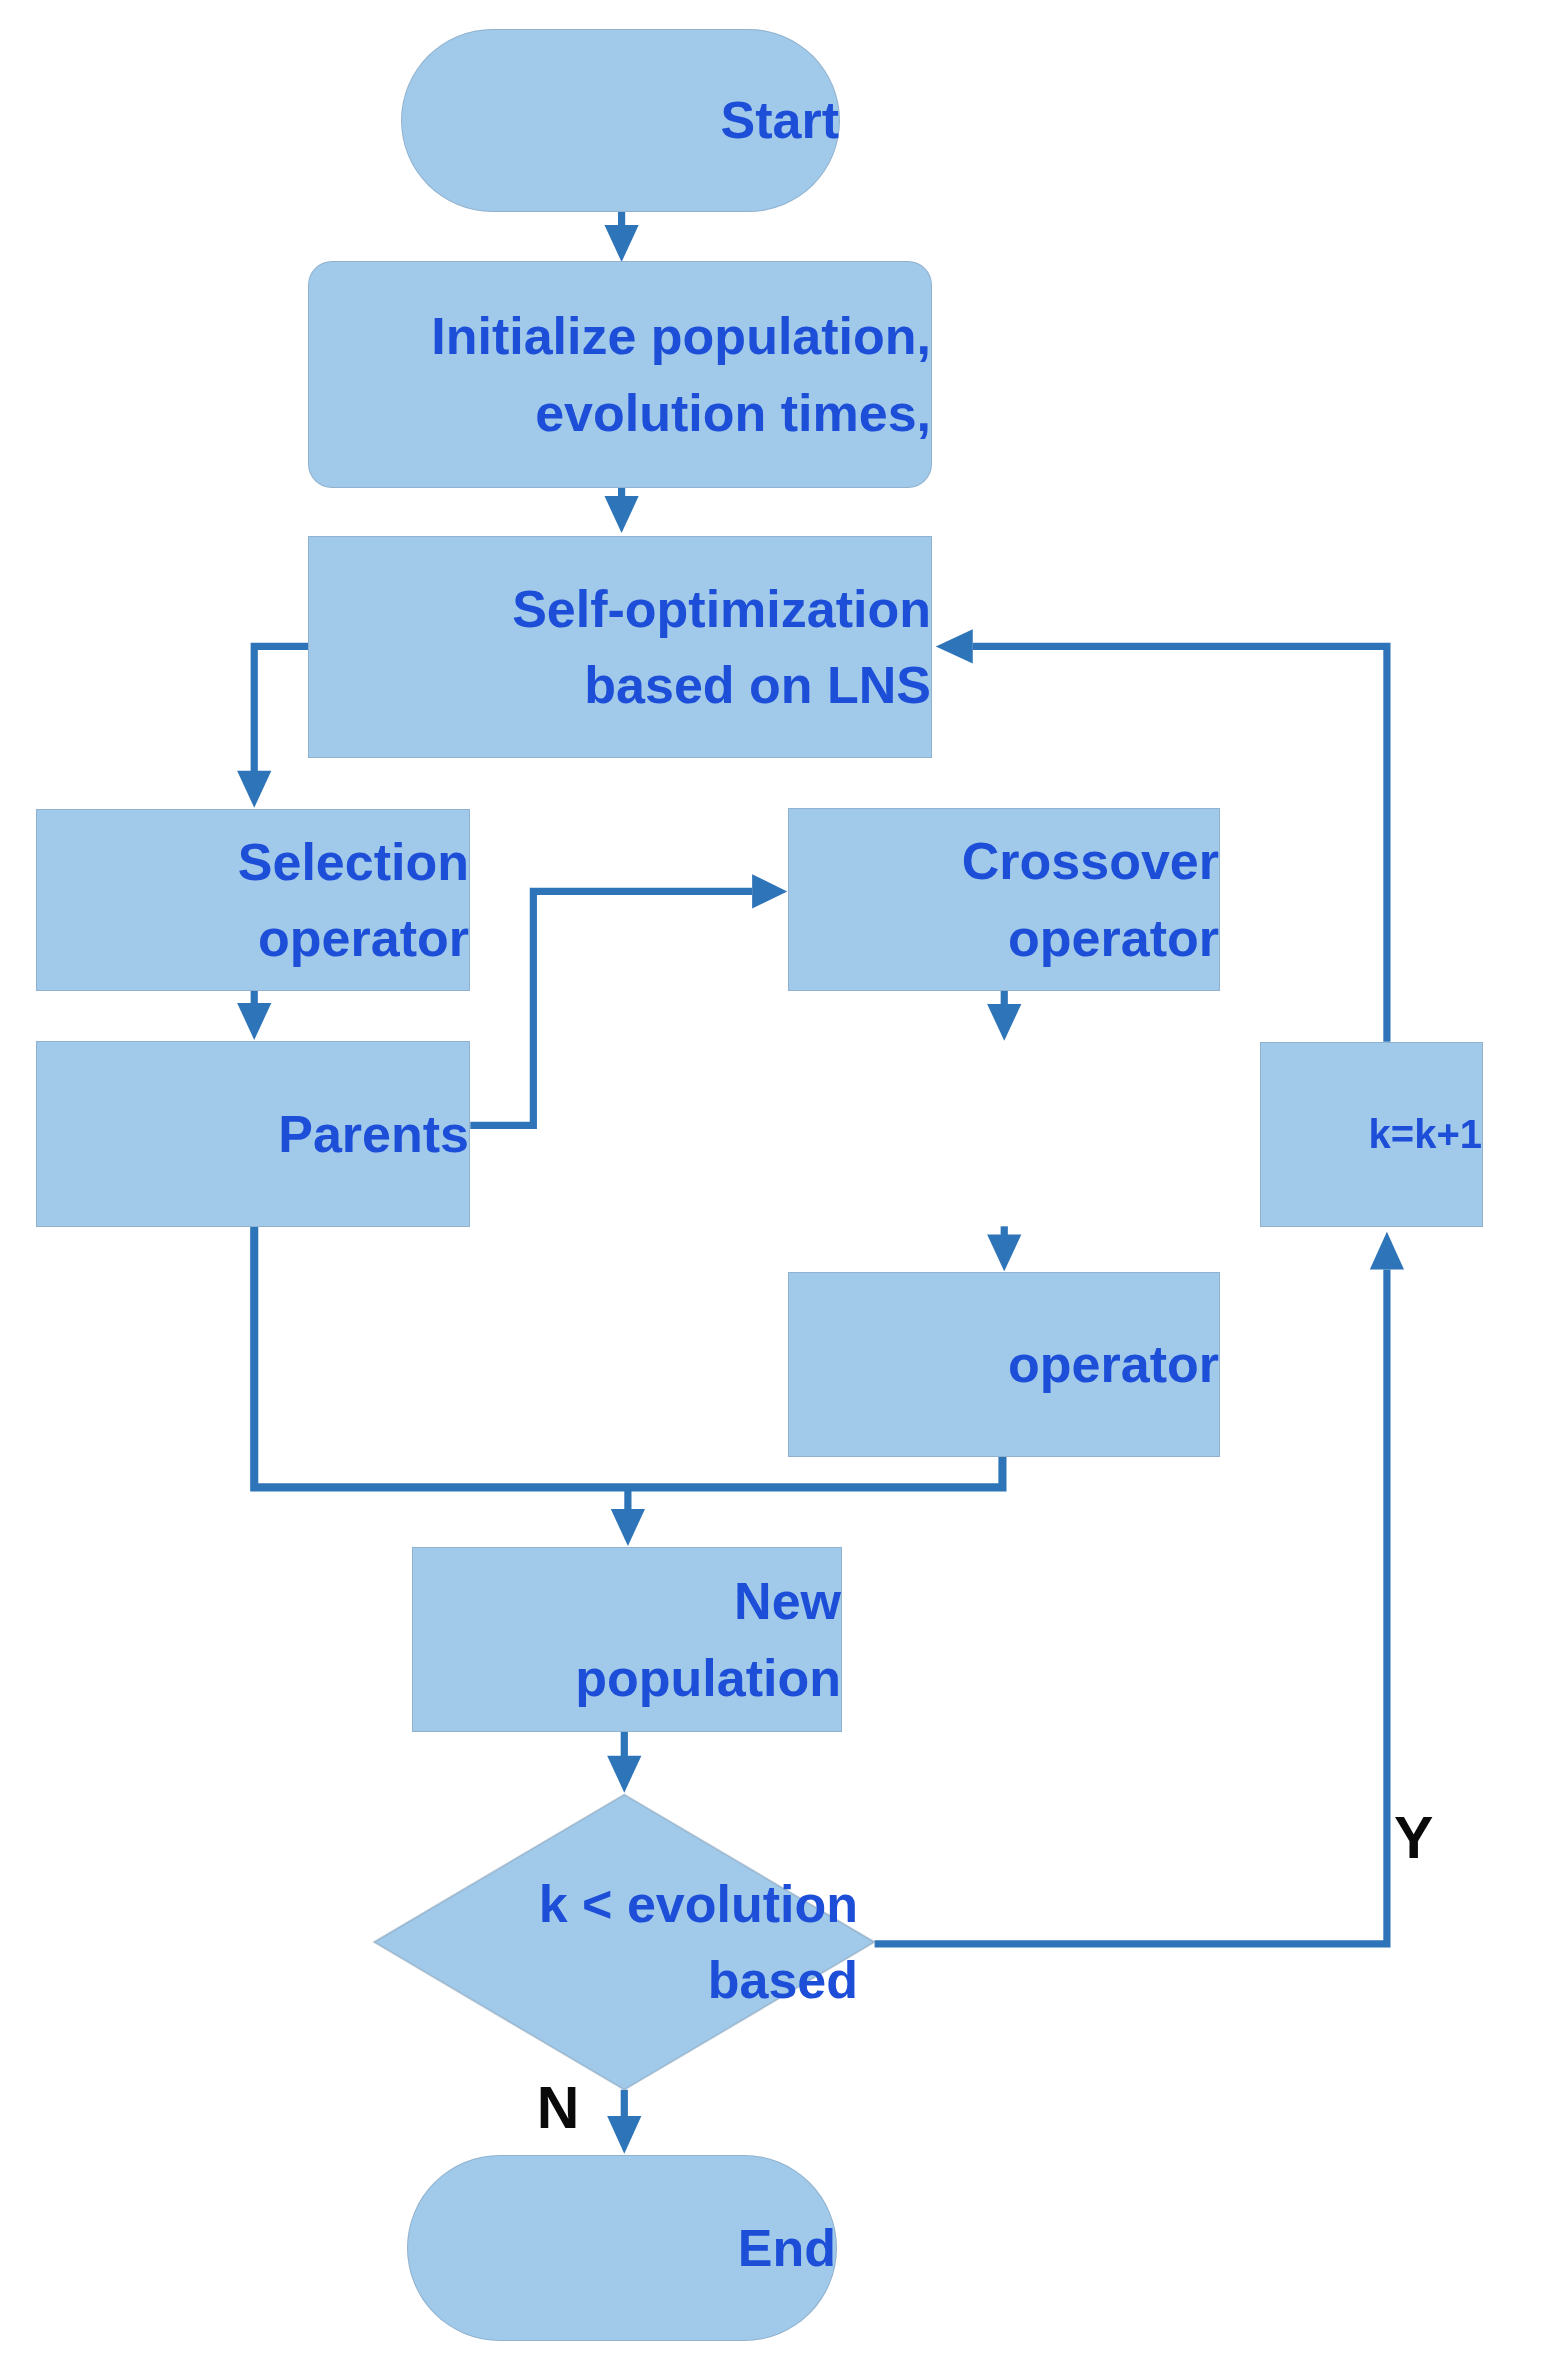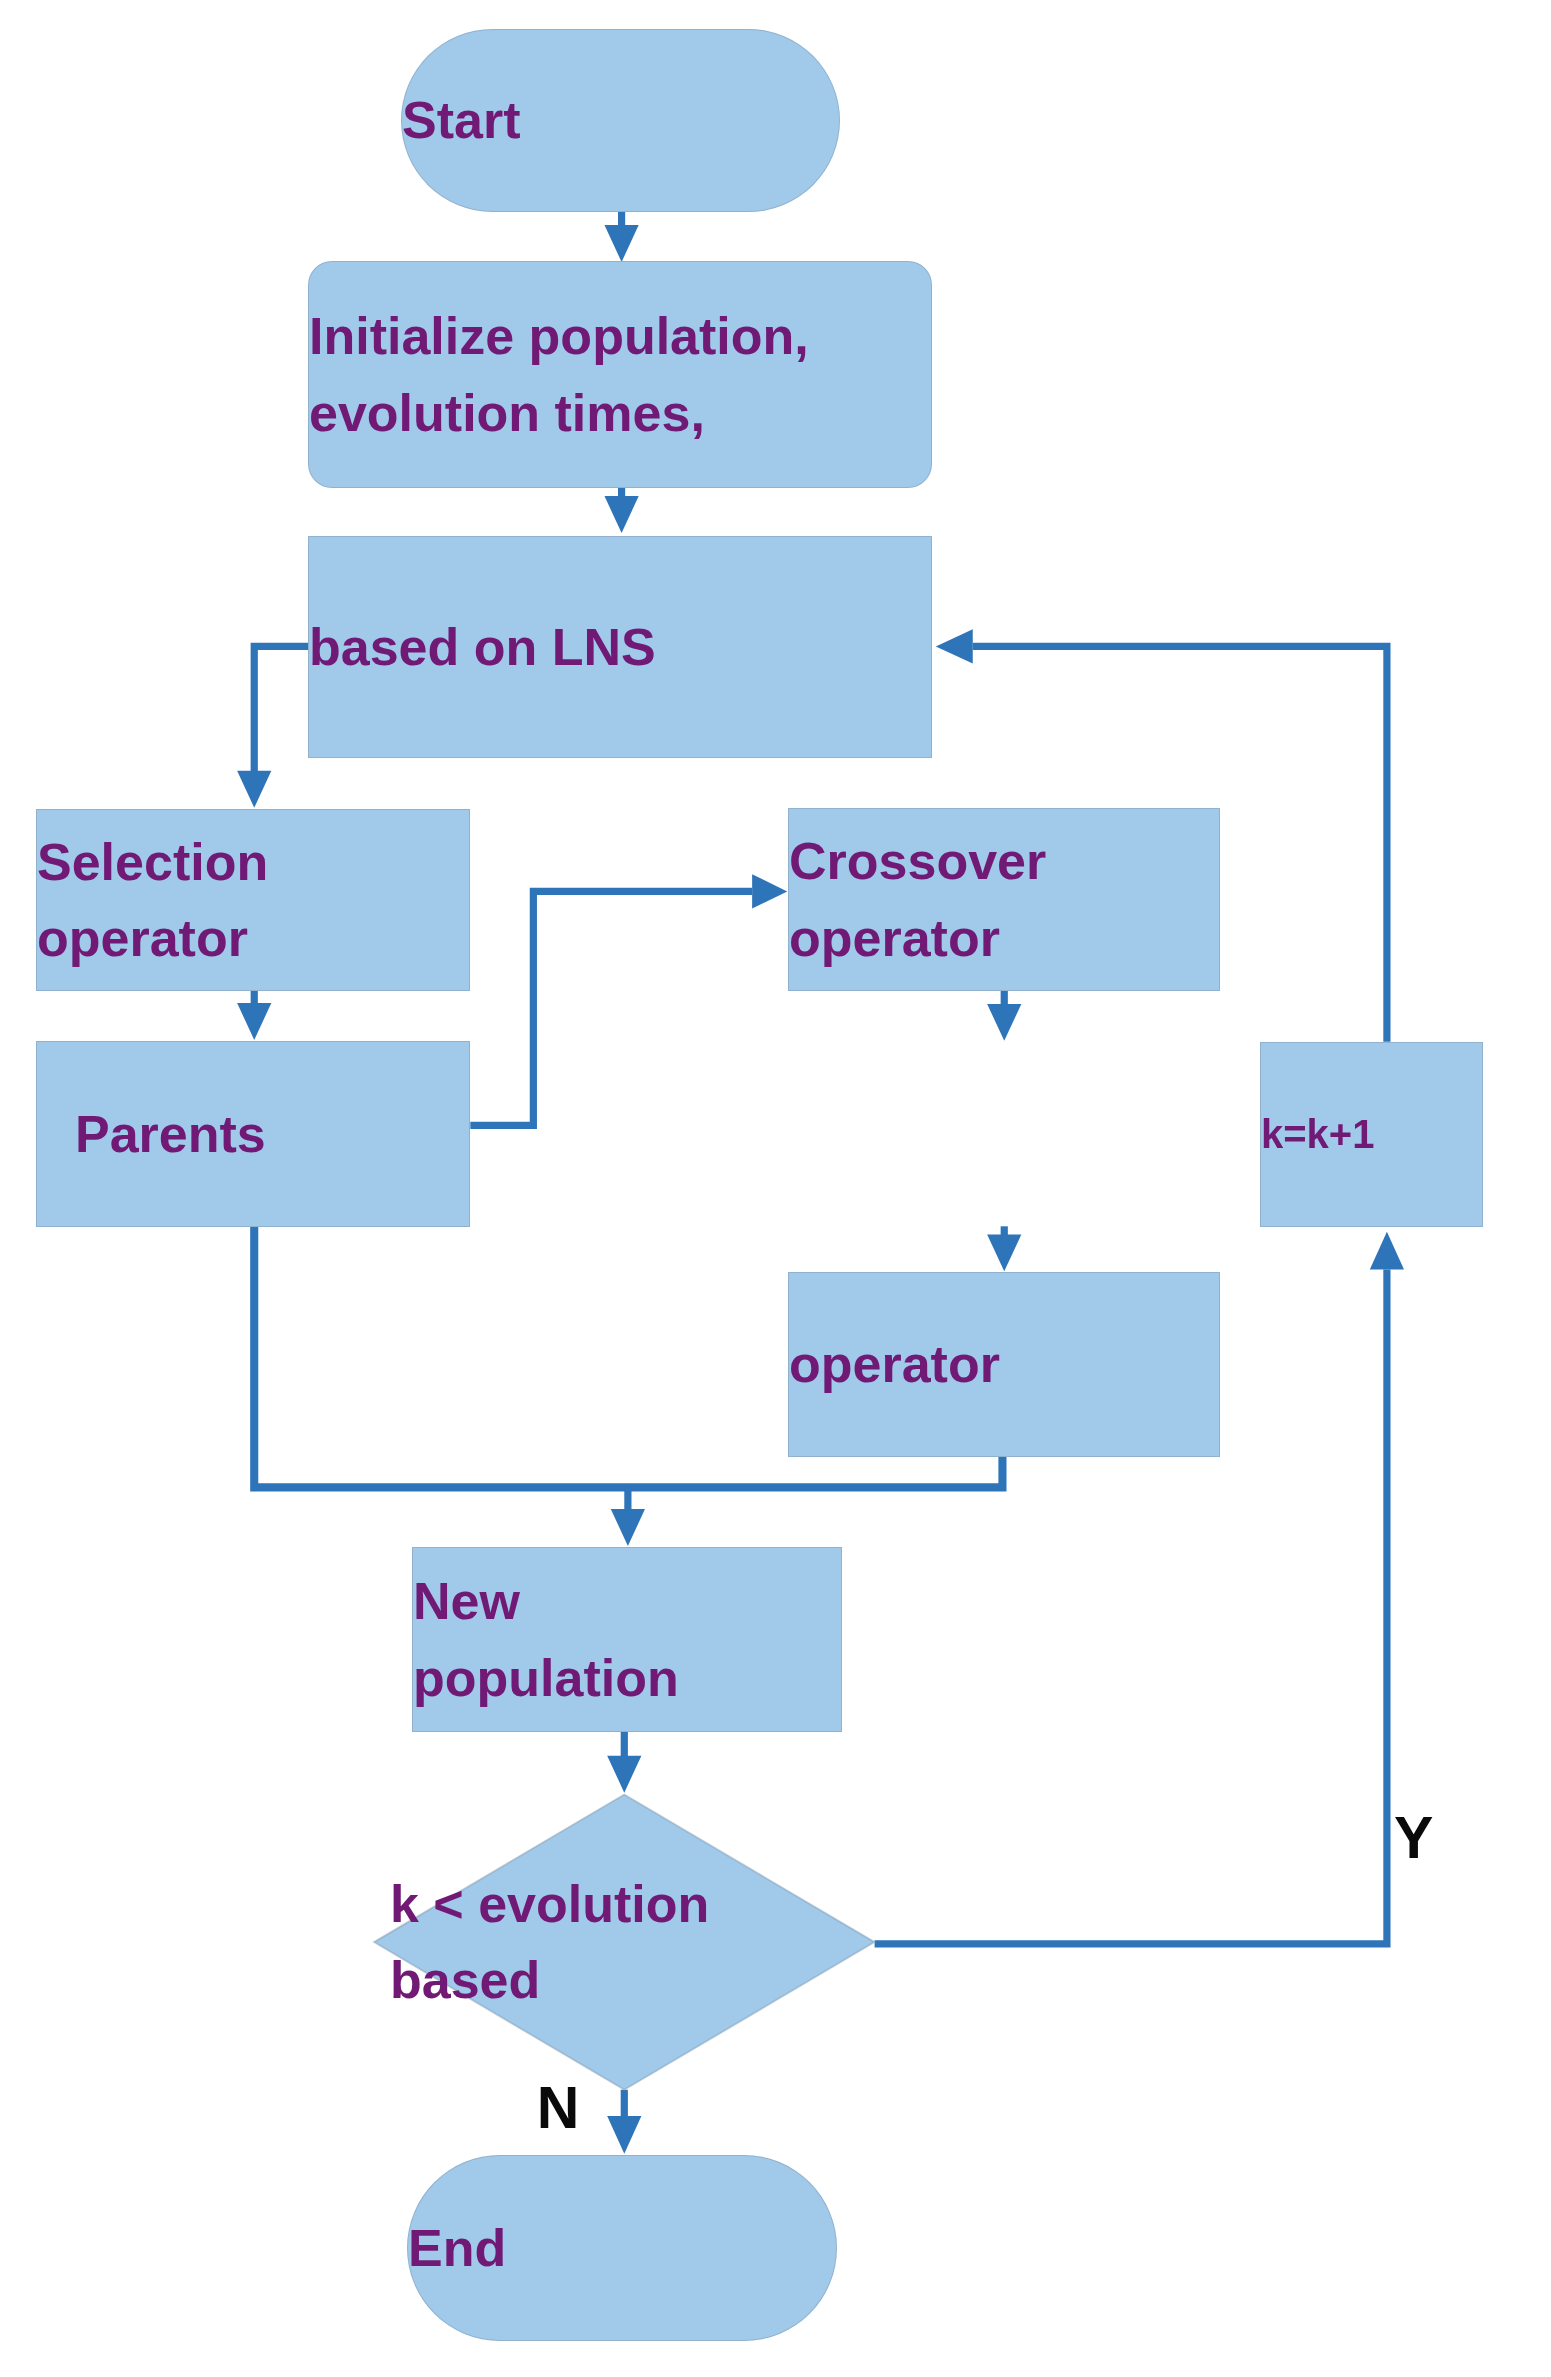--- a/index.html
+++ b/index.html
@@ -4,22 +4,22 @@
 <style>
   html,body{margin:0;padding:0;background:#ffffff;}
   body{
     width:1552px;height:2377px;position:relative;overflow:hidden;
     font-family:"Liberation Sans", sans-serif;
   }
   #diagram{position:absolute;left:0;top:0;width:1552px;height:2377px;}
   #wires{position:absolute;left:0;top:0;width:1552px;height:2377px;z-index:1;}
   .node{
     position:absolute;z-index:2;display:flex;flex-direction:column;
-    align-items:flex-start;justify-content:center;text-align:center;
-    background:#A1C9E9;color:#701a75;font-weight:700;font-size:52px;line-height:1.47;
+    align-items:flex-end;justify-content:center;text-align:center;
+    background:#A1C9E9;color:#1d4ed8;font-weight:700;font-size:52px;line-height:1.47;
     border:1.8px solid rgba(125,150,175,0.45);box-sizing:border-box;
   }
   .node .ln{display:block;white-space:nowrap;}
   .stadium{border-radius:99px;}
   .plain{background:transparent;border:none;z-index:3;}
   .edge-label{
     position:absolute;z-index:4;color:#0a0a0a;font-weight:700;font-size:59px;
     display:flex;align-items:center;justify-content:center;
   }
 </style>
@@ -64,20 +64,21 @@
   <div class="node stadium" style="left:401px;top:29px;width:439px;height:183px;">
     <span class="ln">Start</span>
   </div>
 
   <div class="node" style="left:308px;top:261px;width:624px;height:227px;border-radius:24px;">
     <span class="ln">Initialize population,</span>
     <span class="ln">evolution times,</span>
   </div>
 
   <div class="node" style="left:308px;top:536px;width:624px;height:222px;">
+    <span class="ln">Self-optimization</span>
     <span class="ln">based on LNS</span>
   </div>
 
   <div class="node" style="left:36px;top:809px;width:434px;height:182px;">
     <span class="ln">Selection</span>
     <span class="ln">operator</span>
   </div>
 
   <div class="node" style="left:788px;top:808px;width:432px;height:183px;">
     <span class="ln">Crossover</span>

